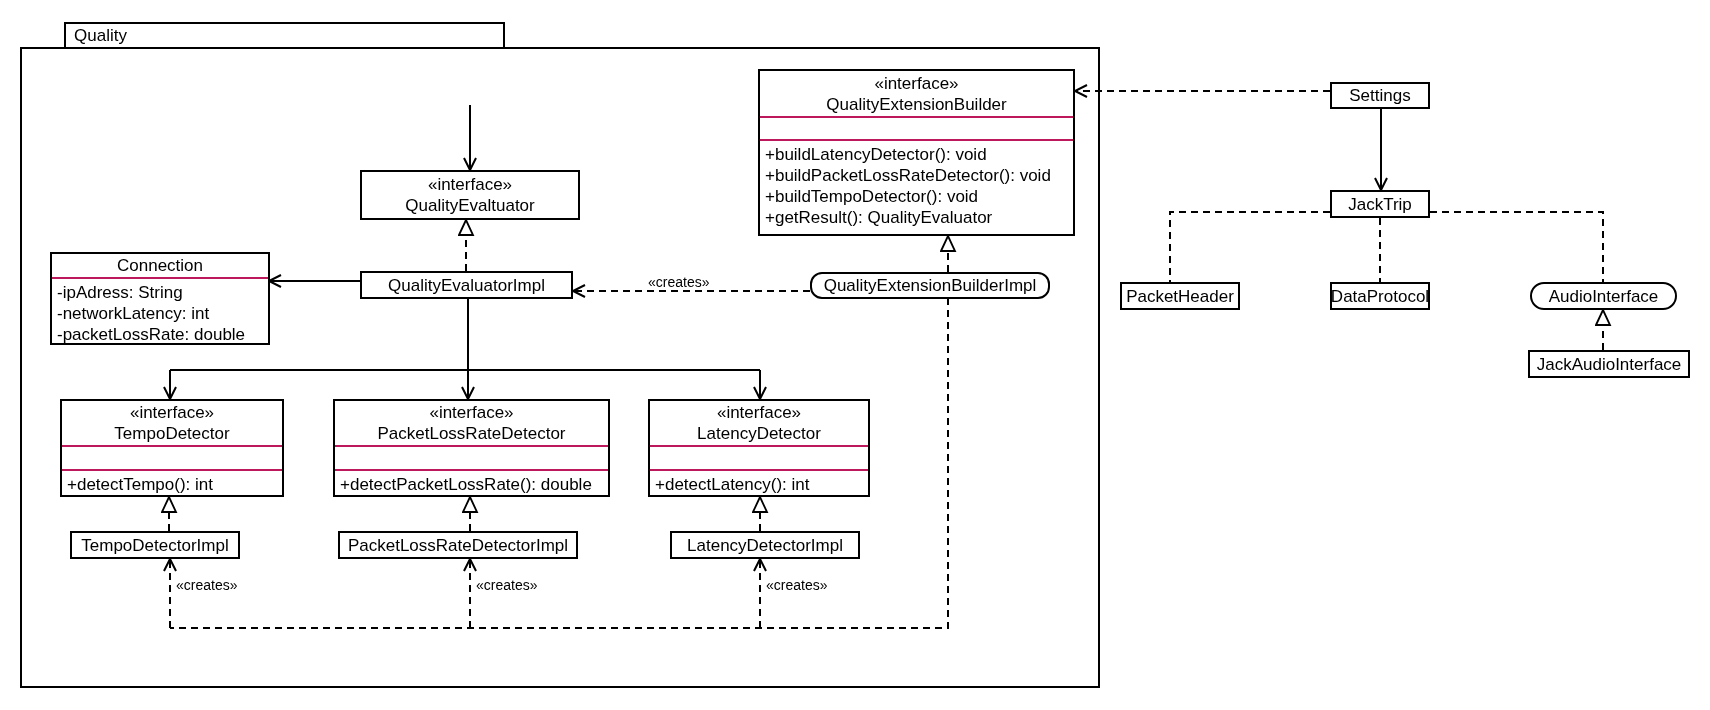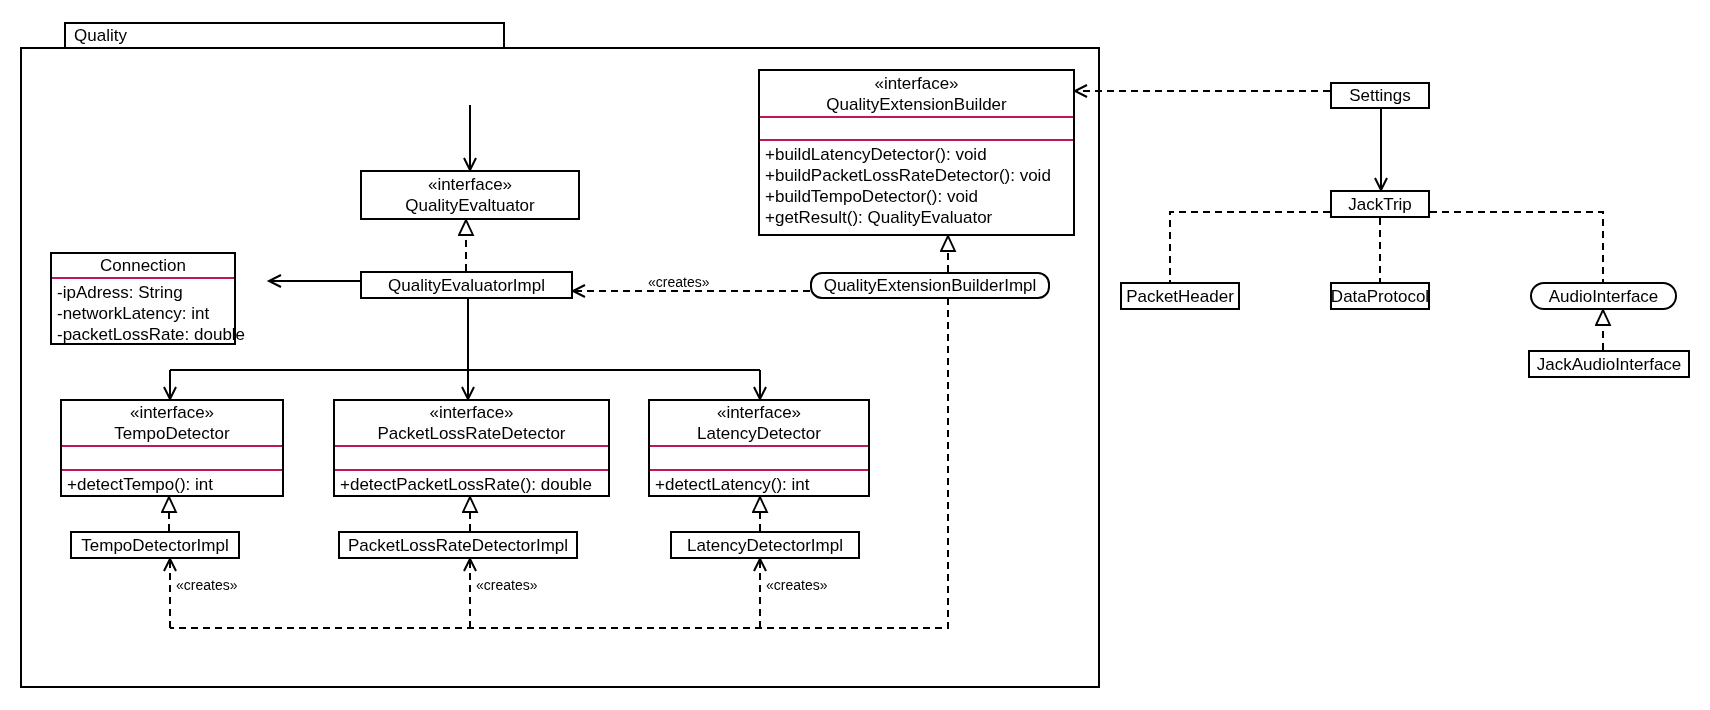--- a/index.html
+++ b/index.html
@@ -85,21 +85,21 @@
       <line x1="760" y1="628" x2="760" y2="559" stroke-dasharray="7 5" marker-end="url(#arrow-open)"></line>
     </g>
   </svg>
 
 
   <div class="node titlebox" style="left:360px;top:170px;width:220px;height:50px;">
     <div>«interface»</div>
     <div>QualityEvaltuator</div>
   </div>
 
-  <div class="node" style="left:50px;top:252px;width:186px;height:93px;">
+  <div class="node" style="left:50px;top:252px;width:220px;height:93px;">
     <div class="single" style="height:23px;">Connection</div>
     <div class="comp members">
       <div class="memline">-ipAdress: String</div>
       <div class="memline">-networkLatency: int</div>
       <div class="memline">-packetLossRate: double</div>
     </div>
   </div>
 
   <div class="node single" style="left:360px;top:271px;width:213px;height:28px;">
     <span>QualityEvaluatorImpl</span>

